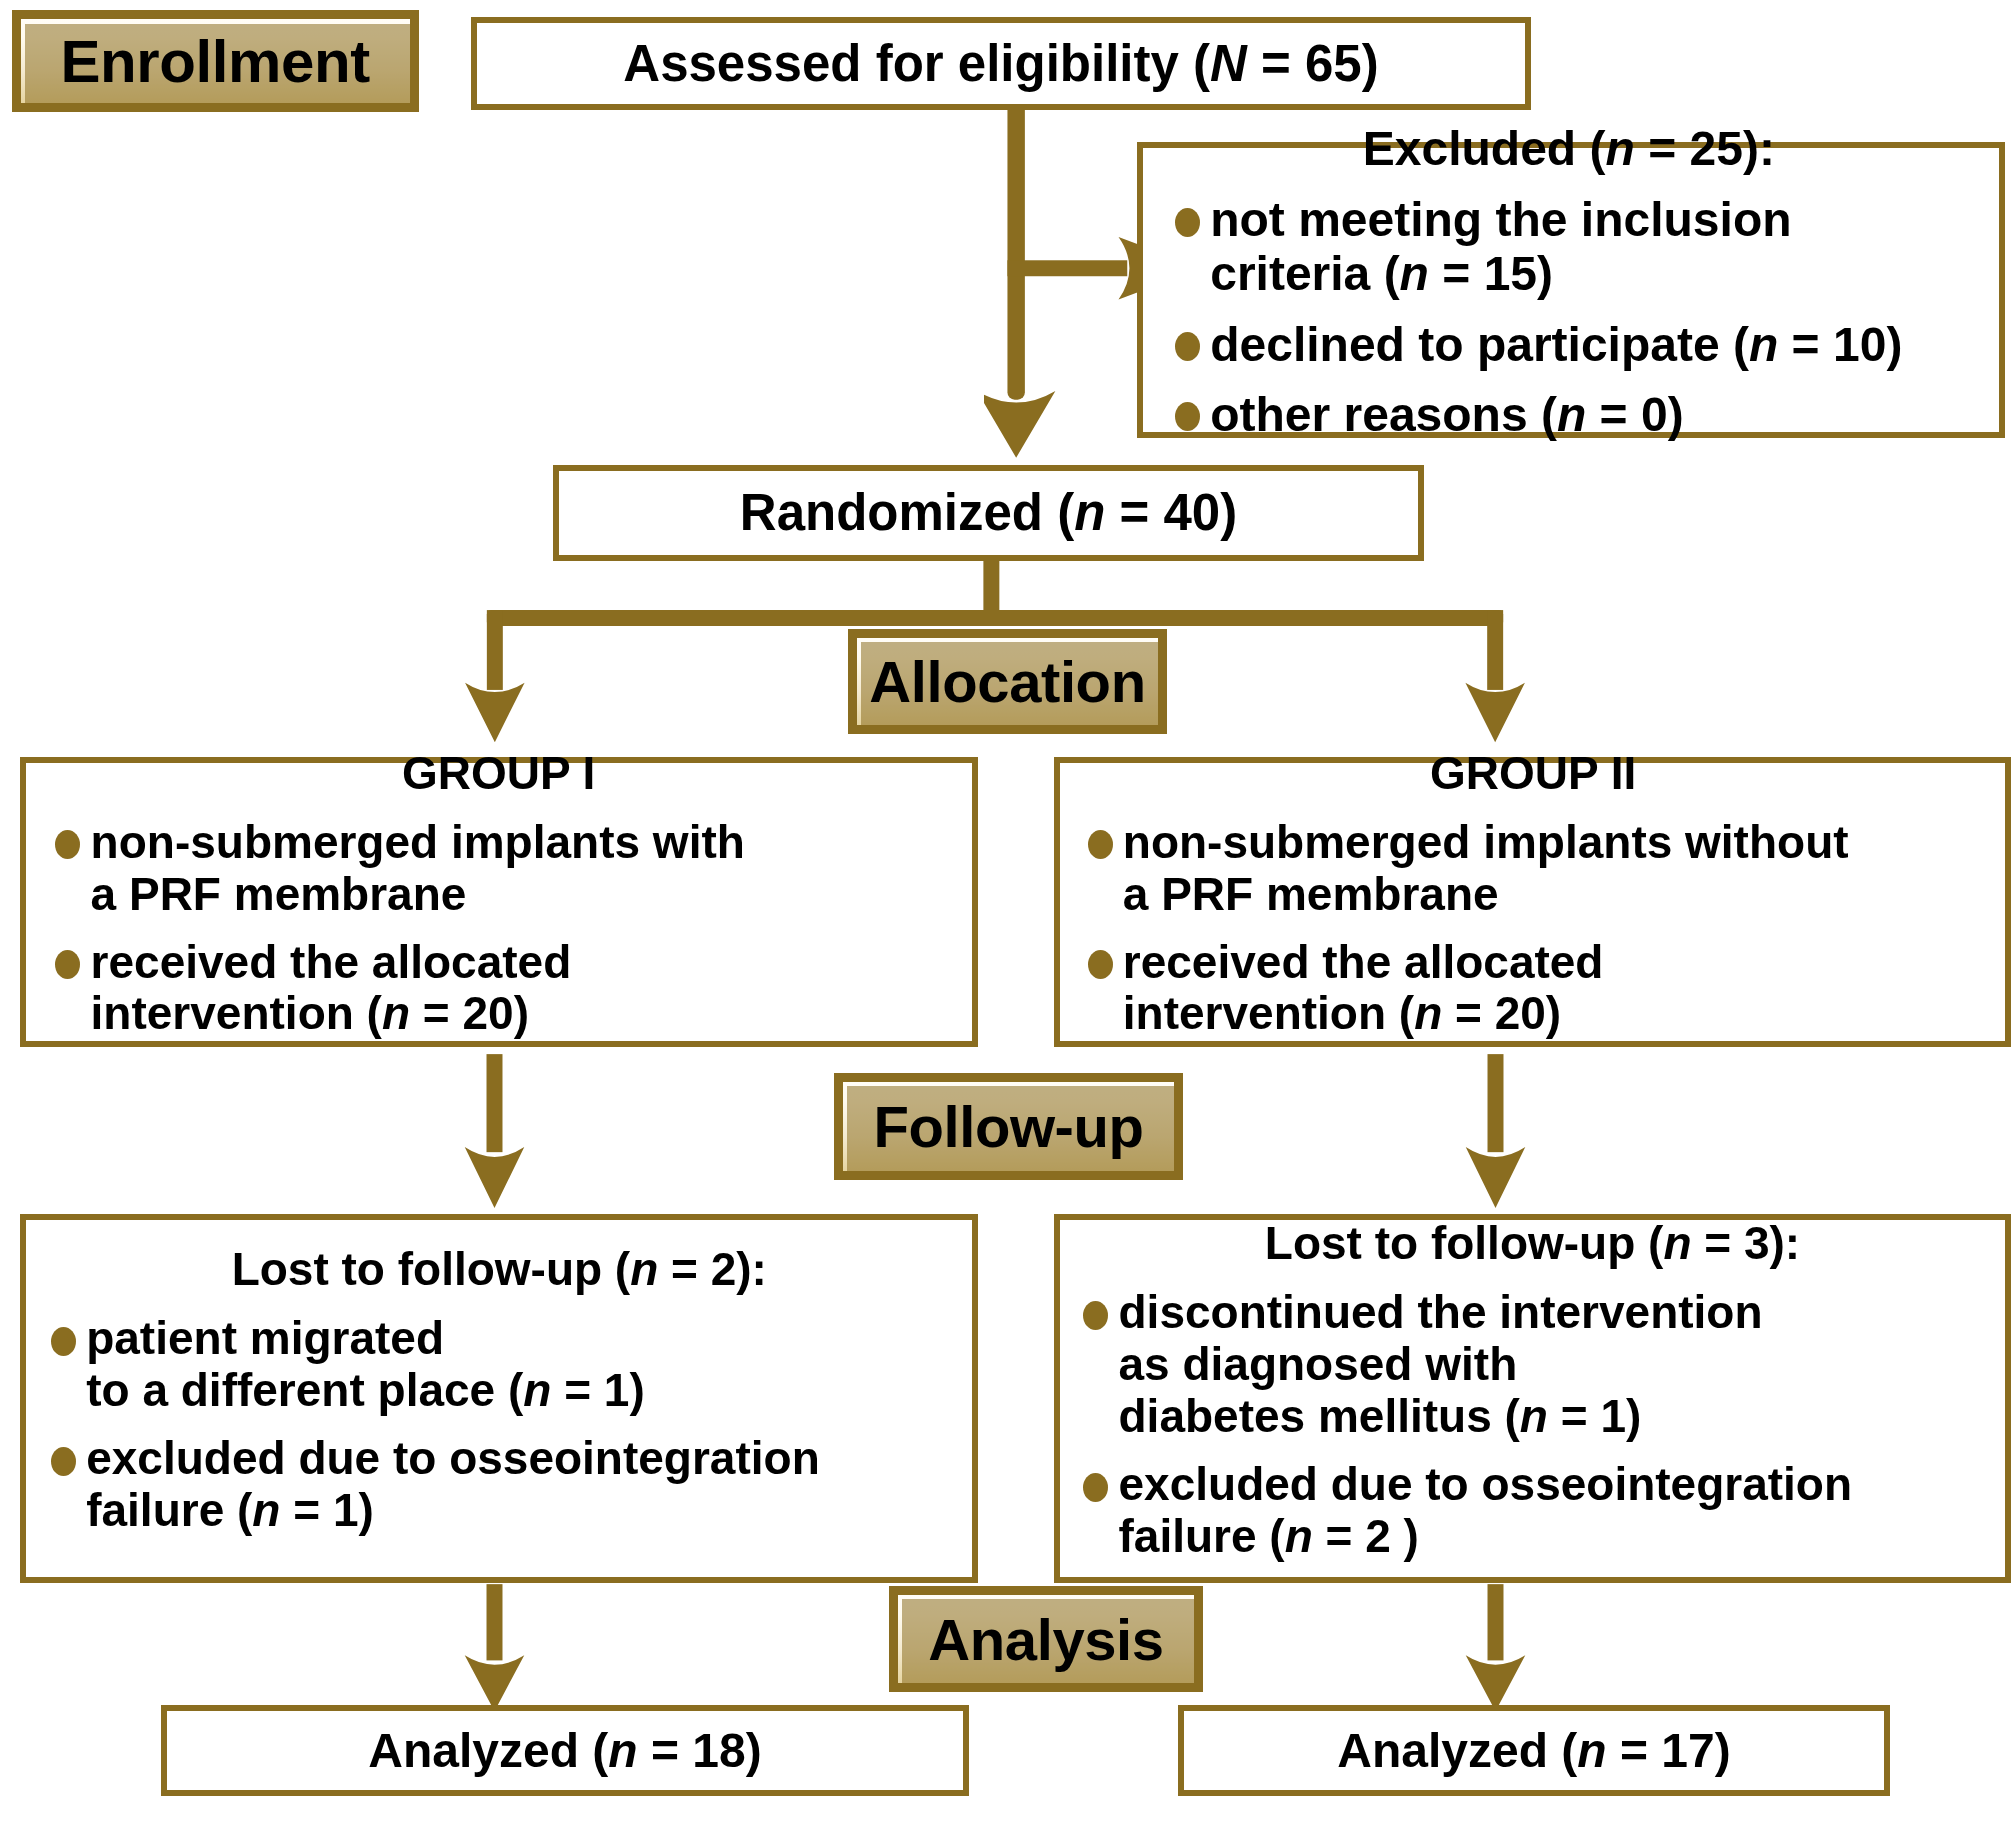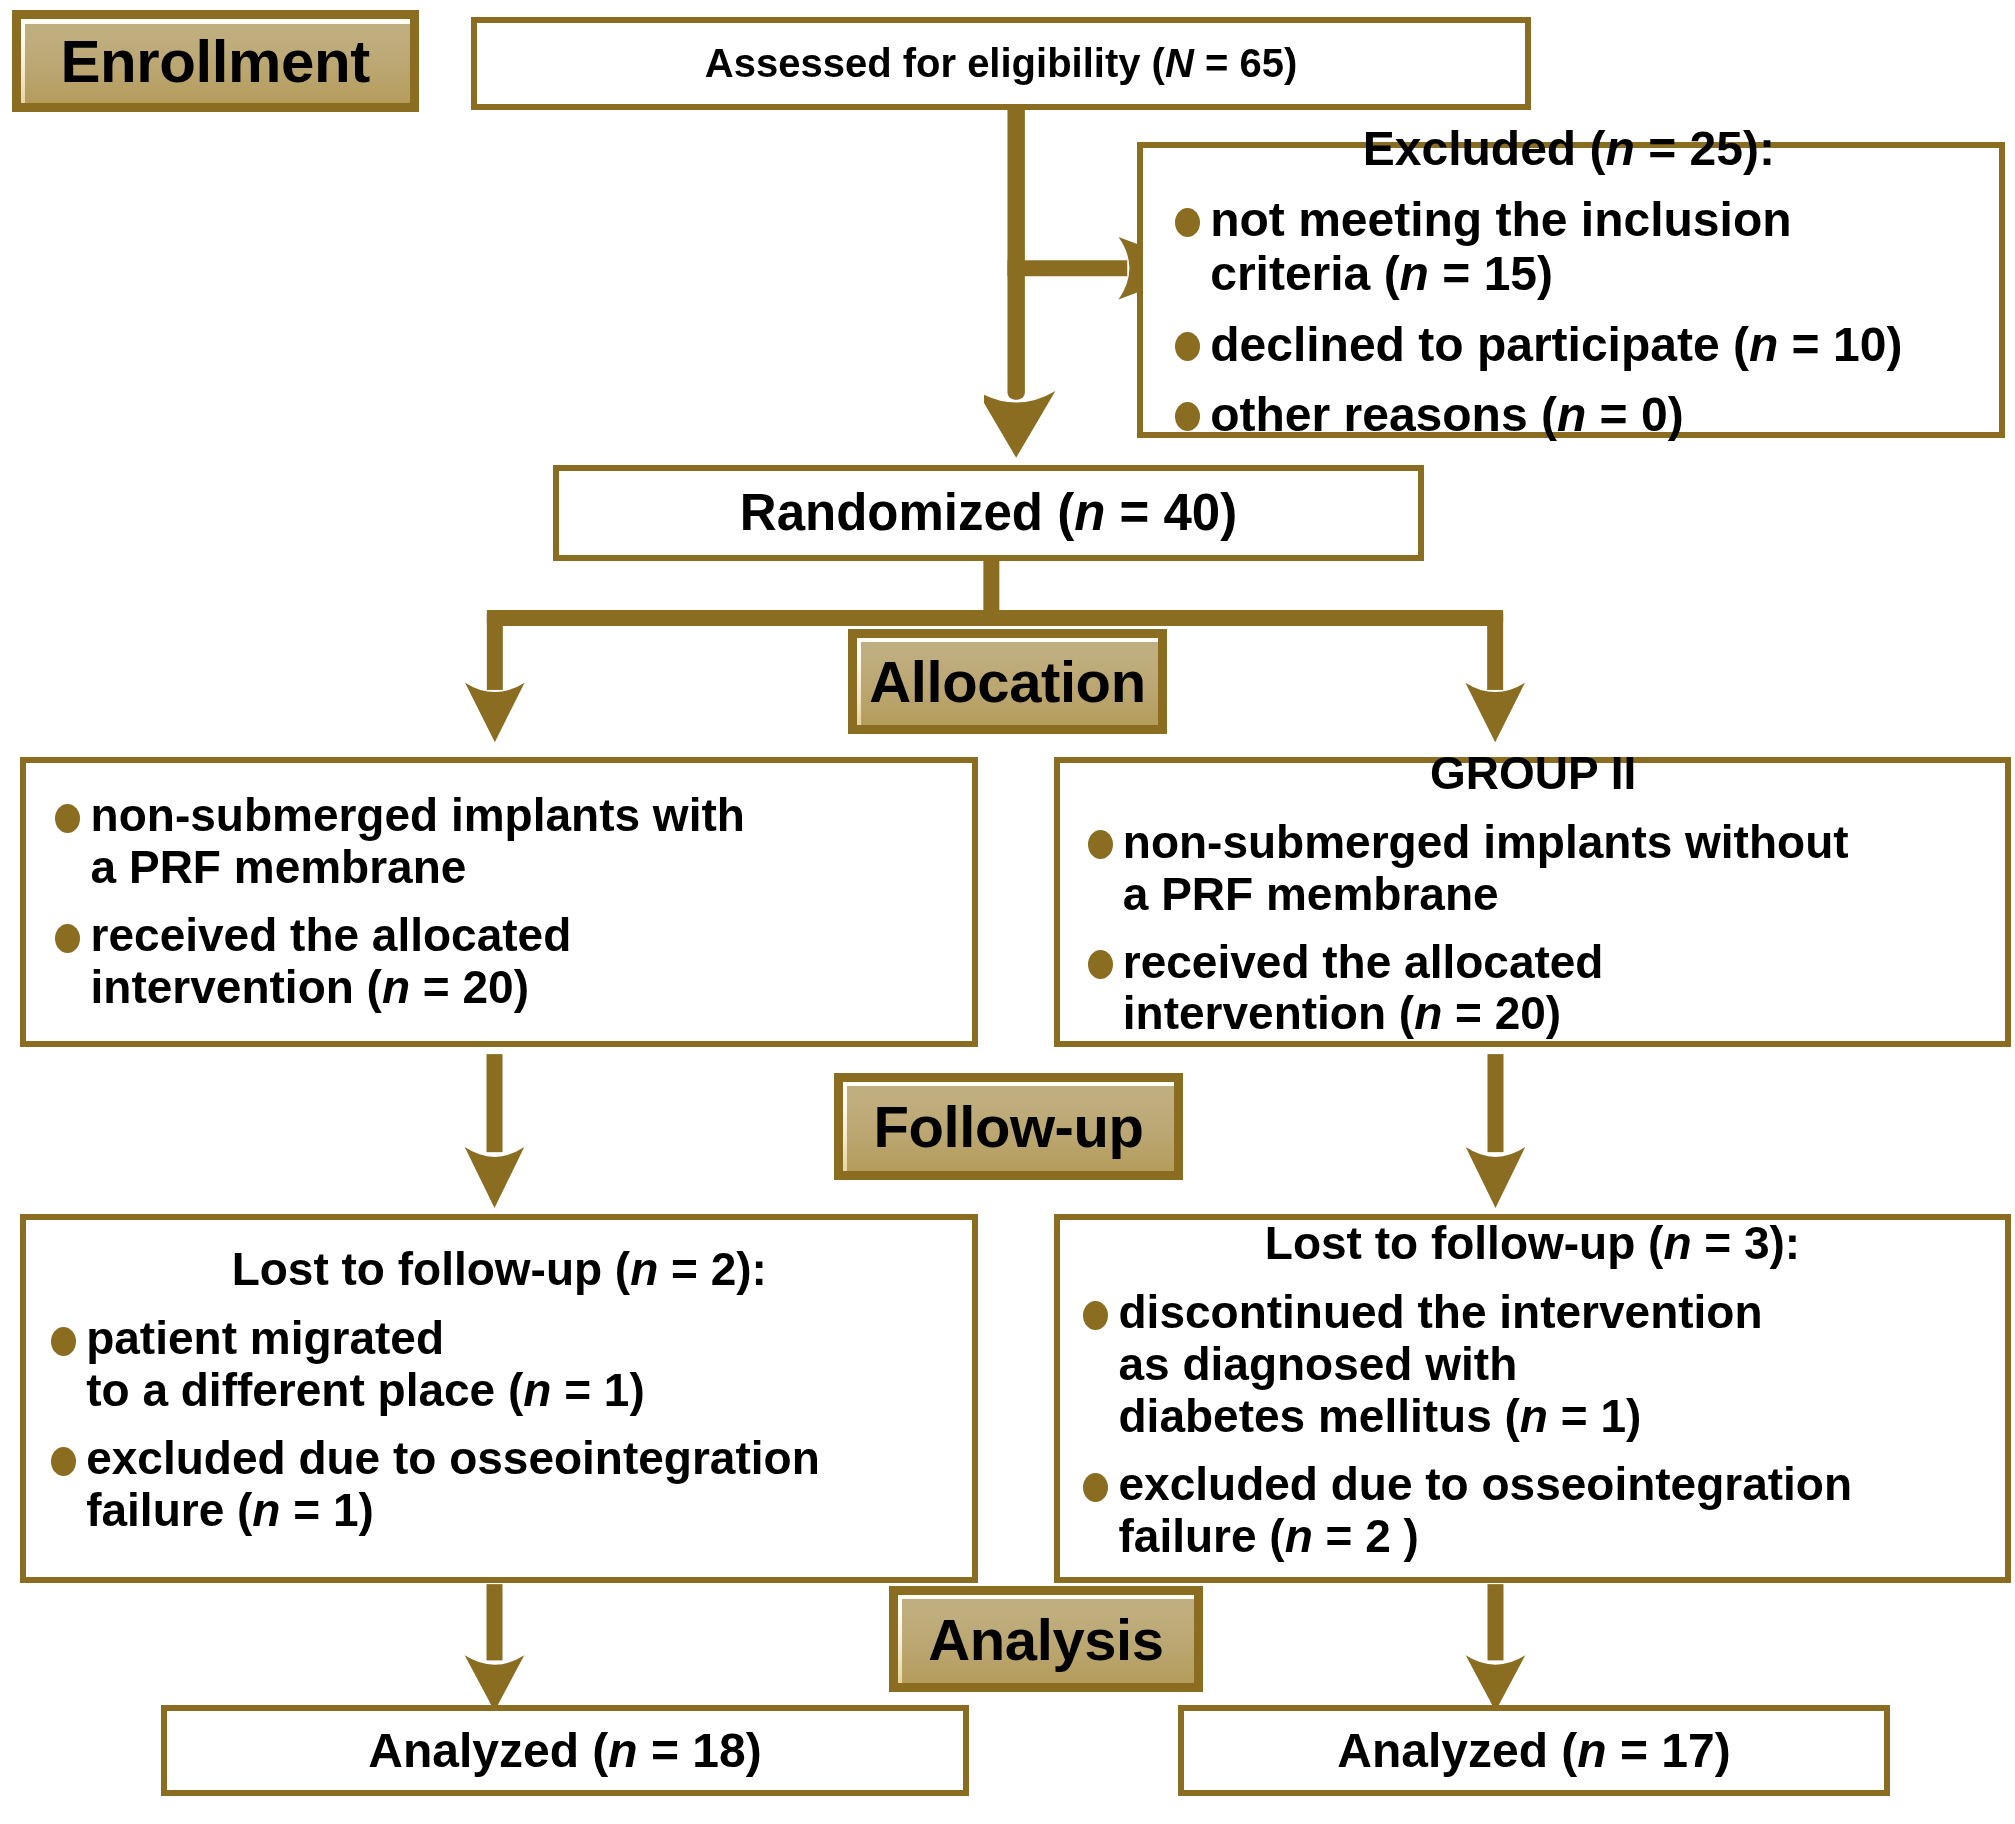--- a/index.html
+++ b/index.html
@@ -159,21 +159,21 @@
       <rect x="31" y="0" width="22" height="105" fill="#8a6d20"></rect>
       <path d="M 1 98 L 42 175 L 83 98 Q 42 124 1 98 Z" fill="#8a6d20"></path>
     </svg>
   </div>
 
   <div class="chip" style="left:11.6px;top:10.2px;width:407px;height:102px;">
     <span style="font-size:60px;">Enrollment</span>
   </div>
 
   <div class="box drop" style="left:471px;top:17.4px;width:1060px;height:93px;">
-    <div class="ttl" style="font-size:40px;">Assessed for eligibility (<em>N</em> = 65)</div>
+    <div class="ttl" style="font-size:51px;">Assessed for eligibility (<em>N</em> = 65)</div>
   </div>
 
   <div class="box drop" style="left:1137px;top:142px;width:868px;height:296px;padding:10.2px 14.5px 10.2px 10.2px;">
     <div class="hdr" style="font-size:48px;">Excluded (<em>n</em> = 25):</div>
     <ul class="bl" style="font-size:48px;">
       <li>not meeting the inclusion
 criteria (<em>n</em> = 15)</li>
       <li>declined to participate (<em>n</em> = 10)</li>
       <li>other reasons (<em>n</em> = 0)</li>
     </ul>
@@ -181,20 +181,21 @@
 
   <div class="box drop" style="left:553px;top:465px;width:871px;height:96px;">
     <div class="ttl" style="font-size:51px;">Randomized (<em>n</em> = 40)</div>
   </div>
 
   <div class="chip" style="left:848px;top:629px;width:319px;height:105px;">
     <span style="font-size:58px;">Allocation</span>
   </div>
 
   <div class="box" style="left:20.3px;top:757px;width:958px;height:290px;padding:7.3px 8.7px 7.3px 7.3px;">
+    <div class="hdr" style="font-size:46px;">GROUP I</div>
     <ul class="bl" style="font-size:46px;">
       <li>non-submerged implants with
 a PRF membrane</li>
       <li>received the allocated
 intervention (<em>n</em> = 20)</li>
     </ul>
   </div>
 
   <div class="box" style="left:1054px;top:757px;width:957px;height:290px;padding:7.3px 4.4px 7.3px 5.8px;">
     <div class="hdr" style="font-size:46px;">GROUP II</div>

